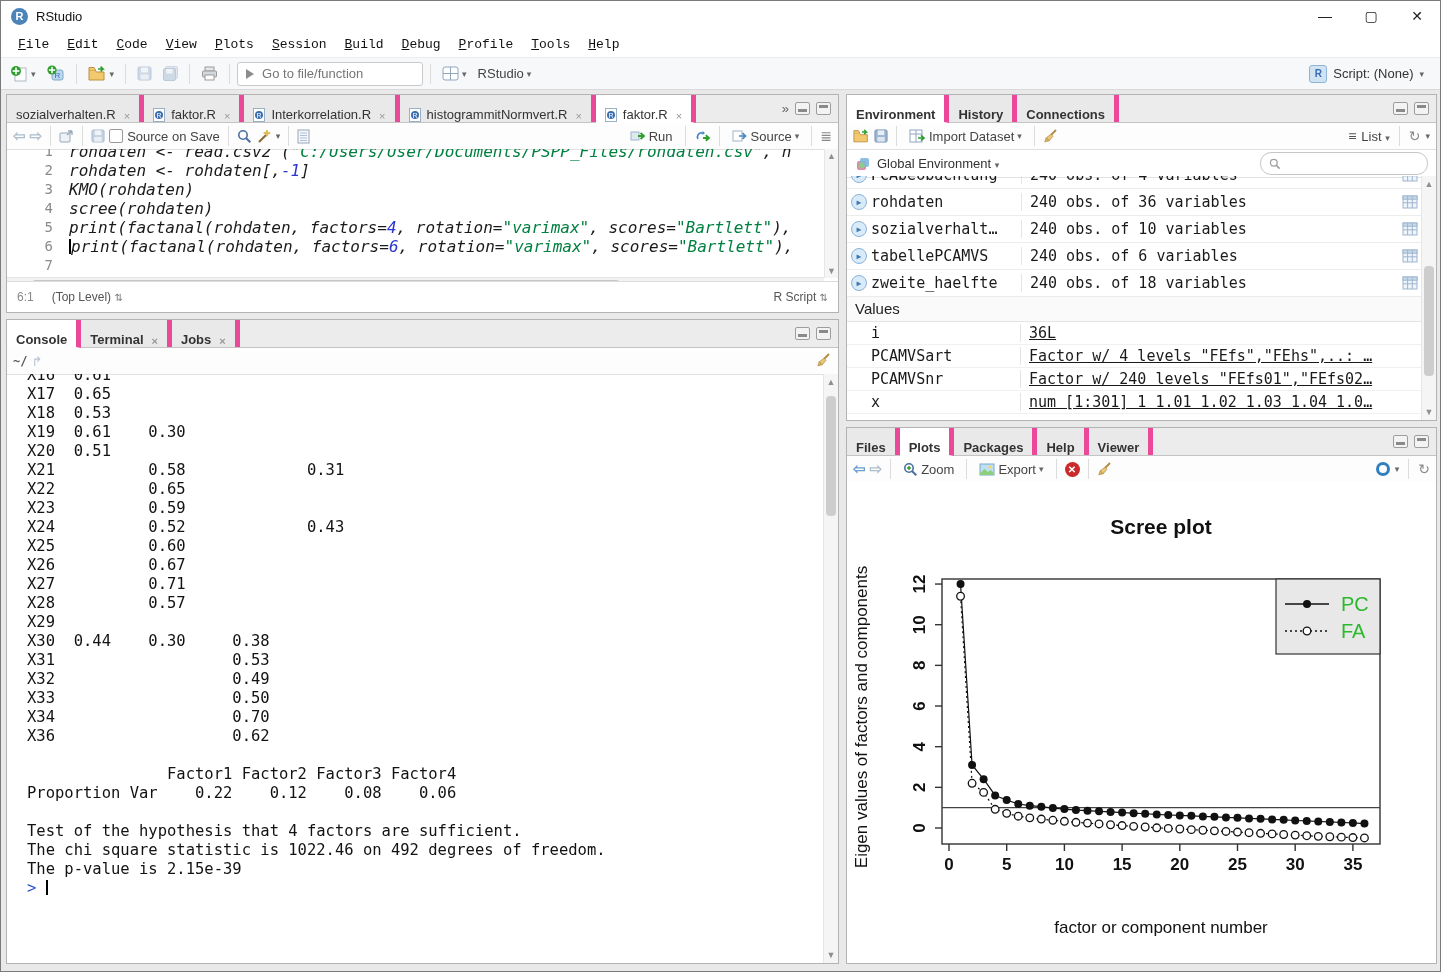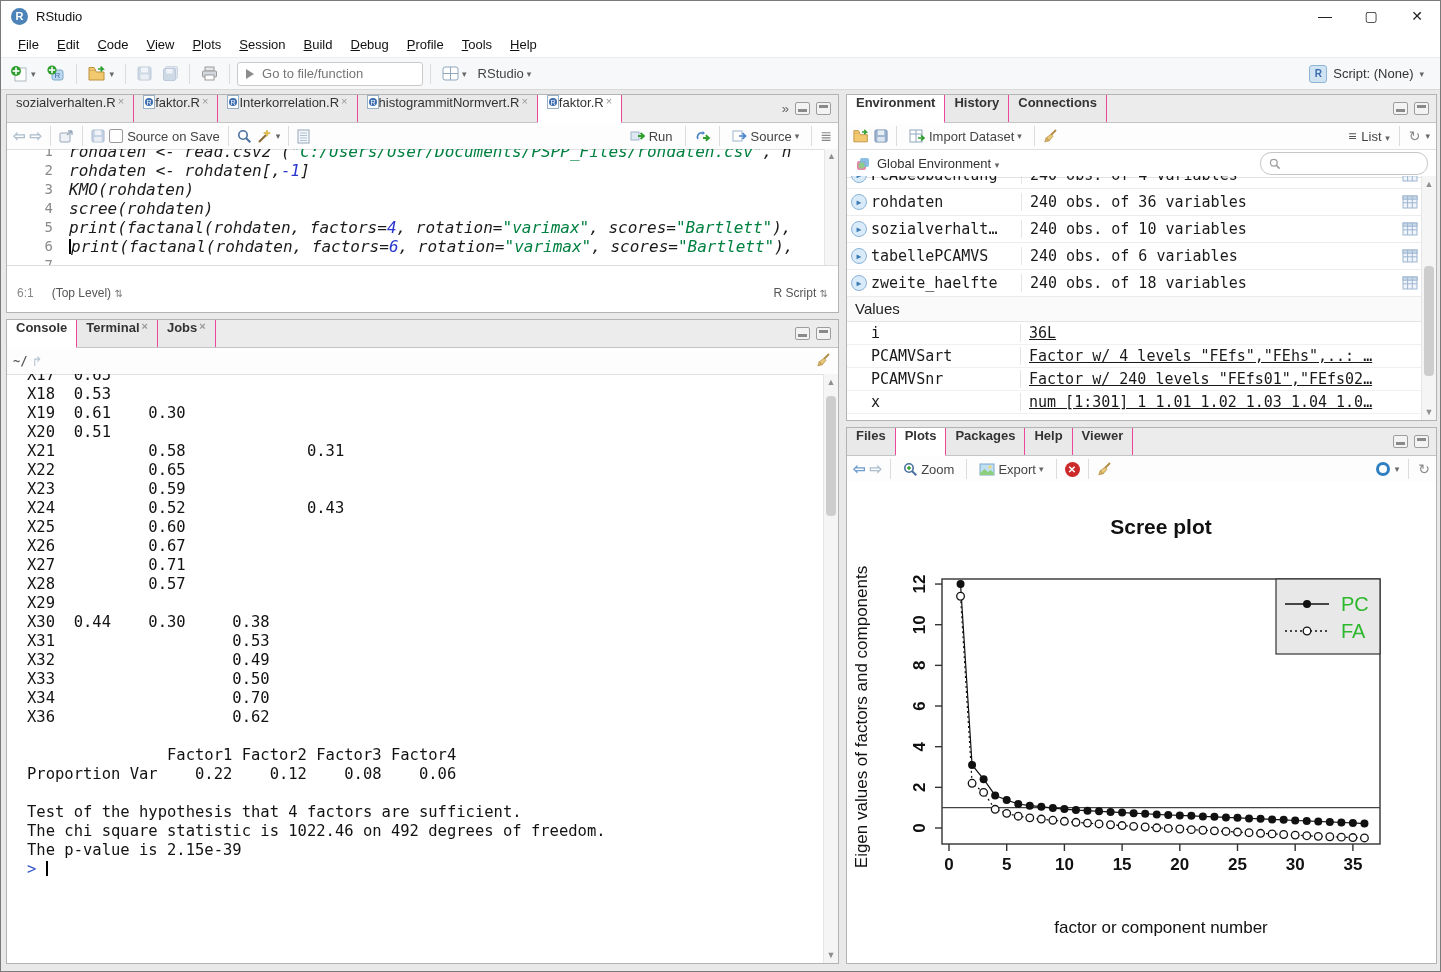--- a/index.html
+++ b/index.html
@@ -5,36 +5,36 @@
   html,body{margin:0;padding:0;background:#bfbfbf;font-family:"Liberation Sans",sans-serif;}
   .window{position:relative;width:1441px;height:972px;background:#e9e9e9;border:1px solid #7a7a7a;box-sizing:border-box;overflow:hidden;}
   
   .titlebar{position:absolute;left:0;top:0;width:100%;height:30px;background:#fff;display:flex;align-items:center;}
   .app-logo{width:17px;height:17px;border-radius:50%;background:#4c83b8;color:#fff;font-size:11px;font-weight:bold;display:flex;align-items:center;justify-content:center;margin:0 8px 0 10px;}
   .app-title{font-size:13px;color:#111;}
   .win-controls{margin-left:auto;display:flex;height:100%;}
   .win-btn{width:46px;height:100%;display:flex;align-items:center;justify-content:center;font-size:14px;color:#222;}
   
   .menubar{position:absolute;left:0;top:30px;width:100%;height:26px;background:#fff;display:flex;align-items:center;padding-left:8px;box-sizing:border-box;}
-  .menu-item{padding:3px 9px;font-size:13px;color:#111;}
+  .menu-item{padding:3px 9px;font-size:13px;color:#111;font-family:Liberation Mono, monospace;}
   .accel{text-decoration:underline;}
   
   .main-toolbar{position:absolute;left:0;top:56px;width:100%;height:33px;background:#f7f8f9;border-top:1px solid #ececec;border-bottom:1px solid #d9d9d9;display:flex;align-items:center;padding:0 6px;box-sizing:border-box;gap:3px;}
   .tb-btn{display:flex;align-items:center;gap:3px;padding:3px 4px;border-radius:3px;color:#444;font-size:13px;}
   .tb-sep{width:1px;height:20px;background:#dcdcdc;margin:0 4px;}
   .caret{font-size:9px;color:#666;}
   .goto-box{display:flex;align-items:center;gap:6px;background:#fff;border:1px solid #c9c9c9;border-radius:3px;height:22px;padding:0 8px;width:168px;}
   .goto-box input{border:none;outline:none;font-size:13px;color:#333;width:130px;font-family:"Liberation Sans",sans-serif;background:transparent;}
   .goto-arrow{width:0;height:0;border-left:8px solid #8b8b8b;border-top:5px solid transparent;border-bottom:5px solid transparent;}
   .project-btn{margin-left:auto;display:flex;align-items:center;gap:6px;font-size:13px;color:#333;padding-right:10px;}
   .rcube{width:16px;height:16px;background:#cfe3f3;border:1px solid #8fb5d6;border-radius:3px;color:#3c6db0;font-size:10px;font-weight:bold;display:flex;align-items:center;justify-content:center;}
   
   .pane{position:absolute;background:#fff;border:1px solid #b3b3b3;box-sizing:border-box;}
   .tabs{display:flex;background:#ececec;border-bottom:1px solid #c4c4c4;height:27px;align-items:stretch;}
-  .tab{display:flex;align-items:flex-start;gap:0;padding:0 9px;font-size:13px;color:#333;border-right:1px solid #ec4899;background:#e9e9e9;}
+  .tab{display:flex;align-items:flex-end;gap:6px;padding:0 9px;font-size:13px;color:#333;border-right:5px solid #ec4899;background:#e9e9e9;}
   .tab.active{background:#fff;border-bottom:1px solid #fff;margin-bottom:-1px;}
   .tab .x{color:#999;font-size:11px;margin-left:2px;}
   .tab.bold{font-weight:bold;}
   .pane-btns{margin-left:auto;display:flex;align-items:center;gap:6px;padding-right:7px;}
   .pb{width:13px;height:11px;border:1px solid #9d9d9d;background:#f3f3f3;border-radius:2px;position:relative;}
   .pb.min::after{content:"";position:absolute;left:2px;right:2px;bottom:2px;height:3px;background:#8a8a8a;}
   .pb.max::after{content:"";position:absolute;left:2px;right:2px;top:2px;height:3px;background:#8a8a8a;}
   .subbar{height:26px;display:flex;align-items:center;gap:4px;padding:0 6px;border-bottom:1px solid #e0e0e0;background:#fdfdfd;font-size:13px;color:#444;}
   .nav-arrow{font-size:15px;font-weight:bold;color:#aebfce;}
   .nav-arrow.on{color:#6f9ecf;}
@@ -44,21 +44,21 @@
   .cl{display:flex;height:19px;line-height:19px;font-family:"DejaVu Sans Mono",monospace;font-size:16px;white-space:pre;}
   .ln{width:46px;text-align:right;padding-right:16px;color:#8a8a8a;flex:none;font-size:14px;}
   .c-str{color:#008040;}
   .c-num{color:#2a35cc;}
   .ct{color:#1a1a1a;font-style:italic;}
   .caret-i{display:inline-block;width:0;border-left:2px solid #000;height:15px;vertical-align:-2px;}
   .hscroll{position:absolute;left:0;right:14px;bottom:22px;height:12px;background:#f2f2f2;border-top:1px solid #e4e4e4;display:flex;align-items:center;}
   .hthumb{height:8px;background:#c6c6c6;border-radius:4px;margin-left:14px;width:72%;}
   .sarrow{color:#8f8f8f;font-size:9px;padding:0 3px;}
   .vscroll{position:absolute;right:0;top:54px;bottom:34px;width:14px;background:#f5f5f5;border-left:1px solid #e6e6e6;display:flex;flex-direction:column;align-items:center;justify-content:space-between;padding:2px 0;box-sizing:border-box;}
-  .statusbar{position:absolute;left:0;right:0;bottom:0;height:22px;border-top:1px solid #ddd;display:flex;align-items:flex-end;font-size:12px;color:#555;padding:12px 10px;gap:18px;background:#fff;}
+  .statusbar{position:absolute;left:0;right:0;bottom:0;height:22px;border-top:1px solid #ddd;display:flex;align-items:center;font-size:12px;color:#555;padding:4px 10px;gap:18px;background:#fff;}
   .statusbar .right{margin-left:auto;}
   .updn{font-size:10px;color:#777;}
   
   .console-clip{position:absolute;left:0;right:14px;top:54px;bottom:3px;overflow:hidden;}
   .console-inner{margin-top:-8px;padding-left:20px;}
   .cline{height:19px;line-height:19px;font-family:"DejaVu Sans Mono",monospace;font-size:15.5px;color:#121212;white-space:pre;}
   .prompt{color:#3355cc;}
   .cvscroll{position:absolute;right:0;top:54px;bottom:0;width:14px;background:#f5f5f5;border-left:1px solid #e6e6e6;}
   .cvthumb{position:absolute;left:2px;right:2px;top:22px;height:120px;background:#cdcdcd;border-radius:4px;}
   .upbtn{position:absolute;top:3px;left:0;width:14px;text-align:center;color:#8f8f8f;font-size:9px;}
@@ -362,20 +362,21 @@
             <path d="M8 6.2L3.2 9.8l3 3L10 8.2z" fill="#e8c87a" stroke="#b08a40" stroke-width=".7"></path>
             <path d="M3.2 9.8l-1.4 4 4.4-1z" fill="#d9b560" stroke="#b08a40" stroke-width=".7"></path>
           </svg>
       </div>
     </div>
 
     <div class="console-clip">
       <div class="console-inner">
         <div>
 
+        <div class="cline">X16  0.61</div>
             <div class="cline">X17  0.65</div>
             <div class="cline">X18  0.53</div>
             <div class="cline">X19  0.61    0.30</div>
             <div class="cline">X20  0.51</div>
             <div class="cline">X21          0.58             0.31</div>
             <div class="cline">X22          0.65</div>
             <div class="cline">X23          0.59</div>
             <div class="cline">X24          0.52             0.43</div>
             <div class="cline">X25          0.60</div>
             <div class="cline">X26          0.67</div>

